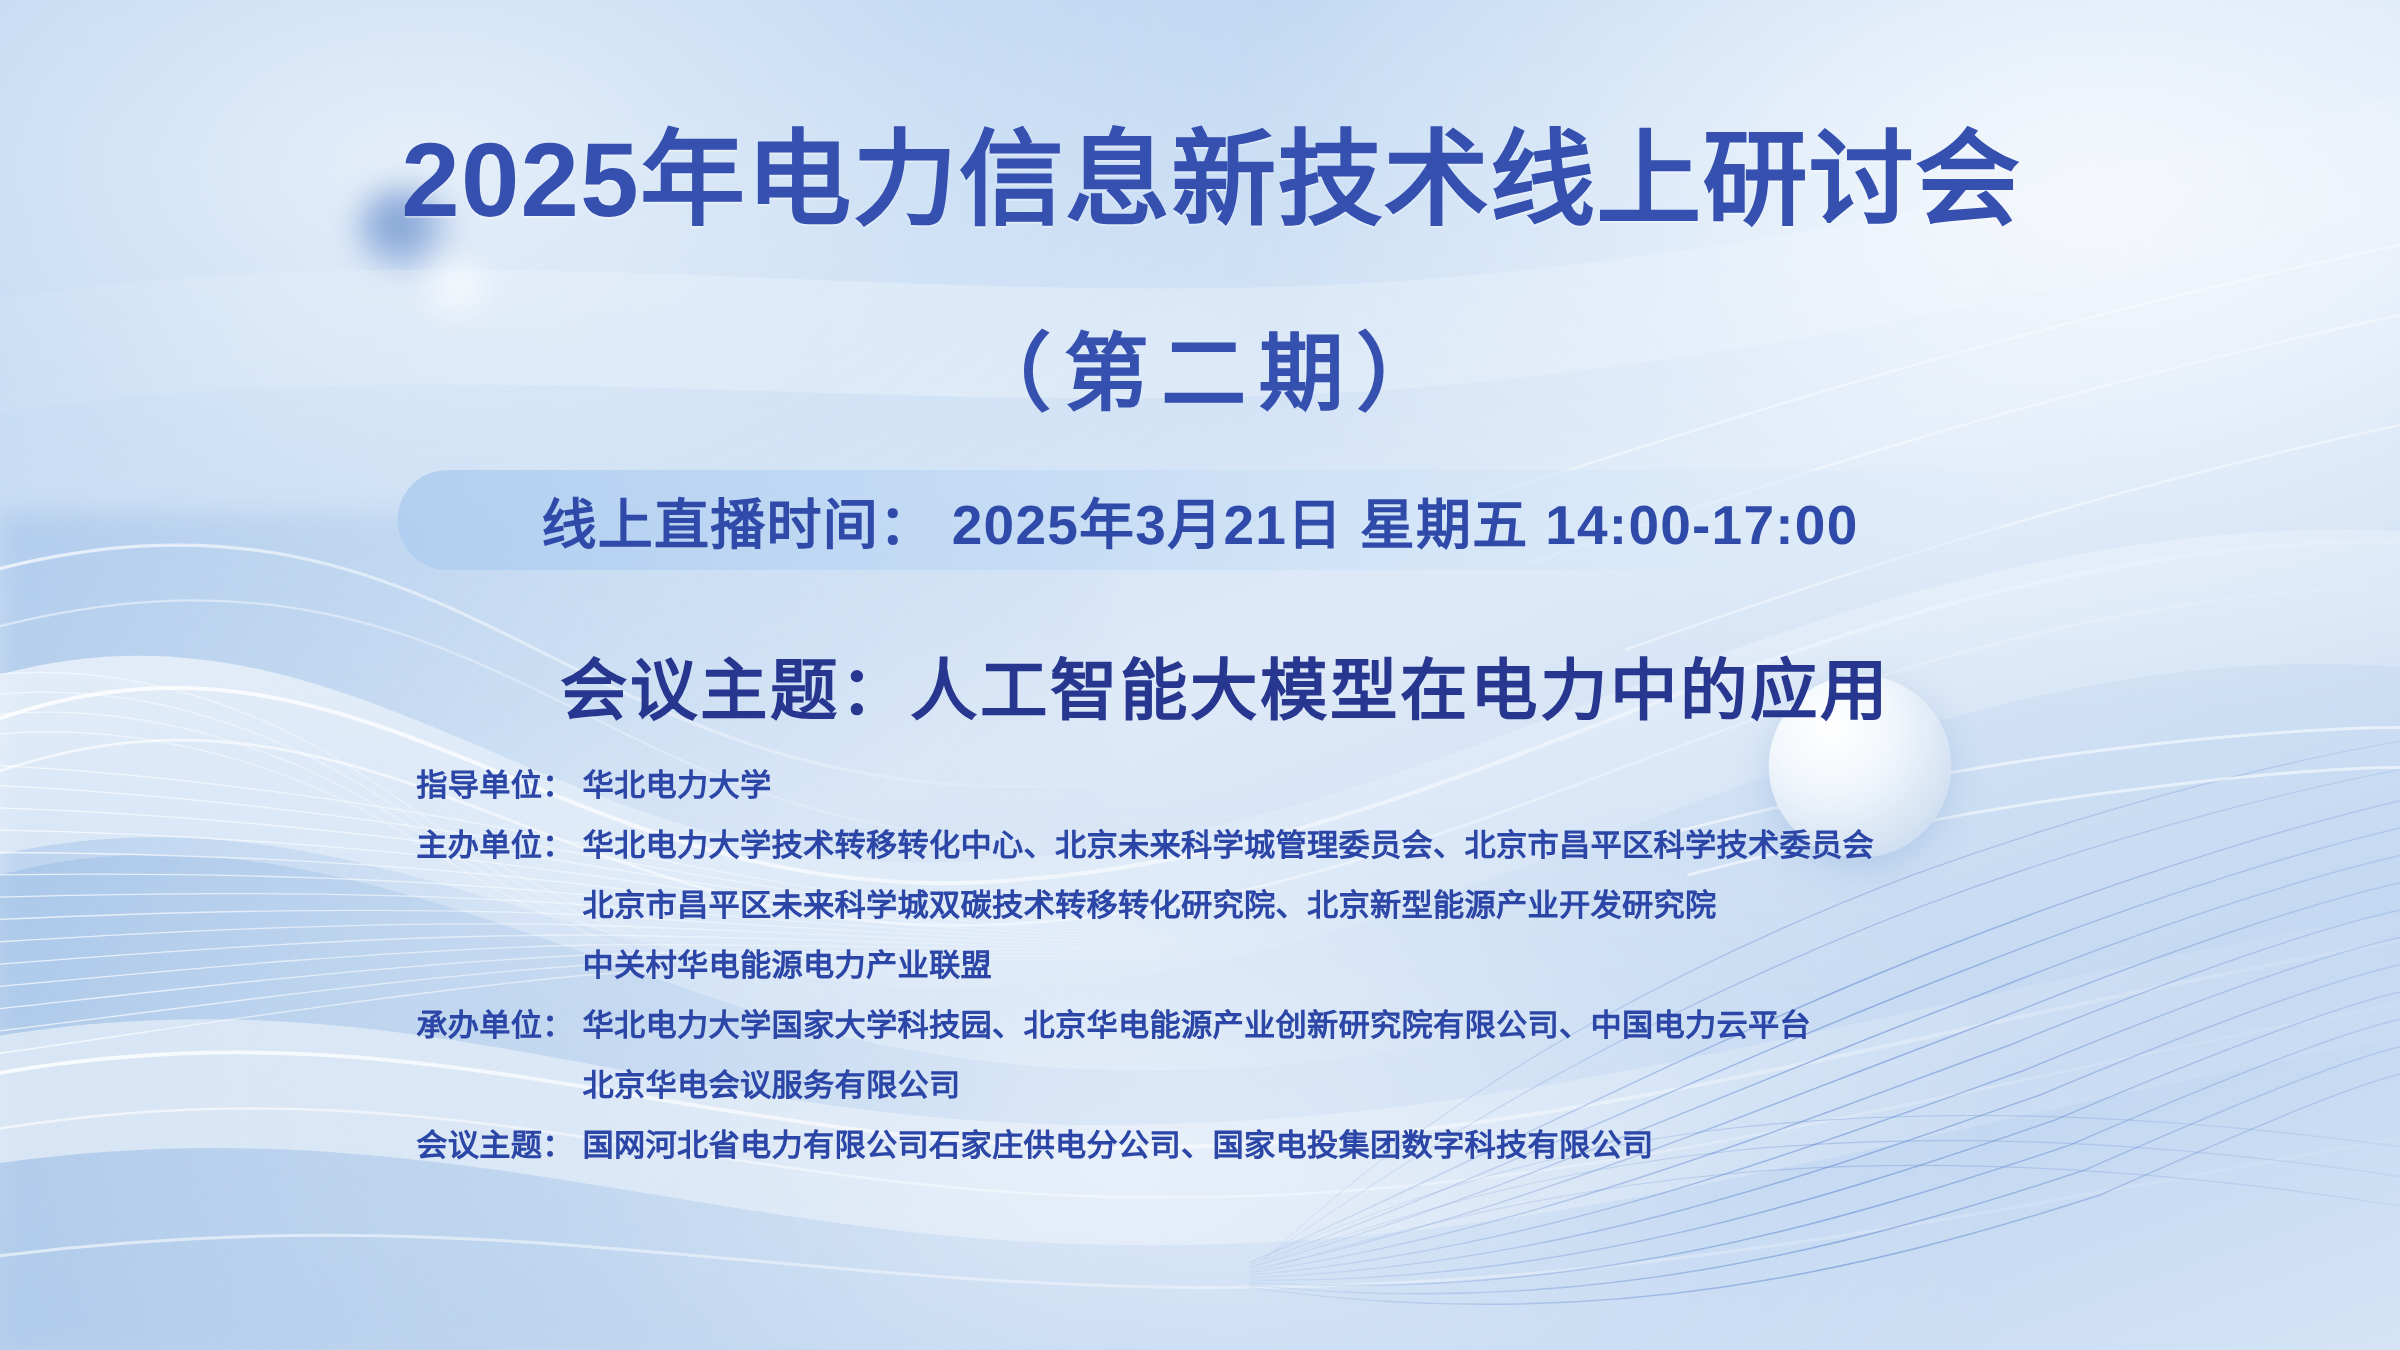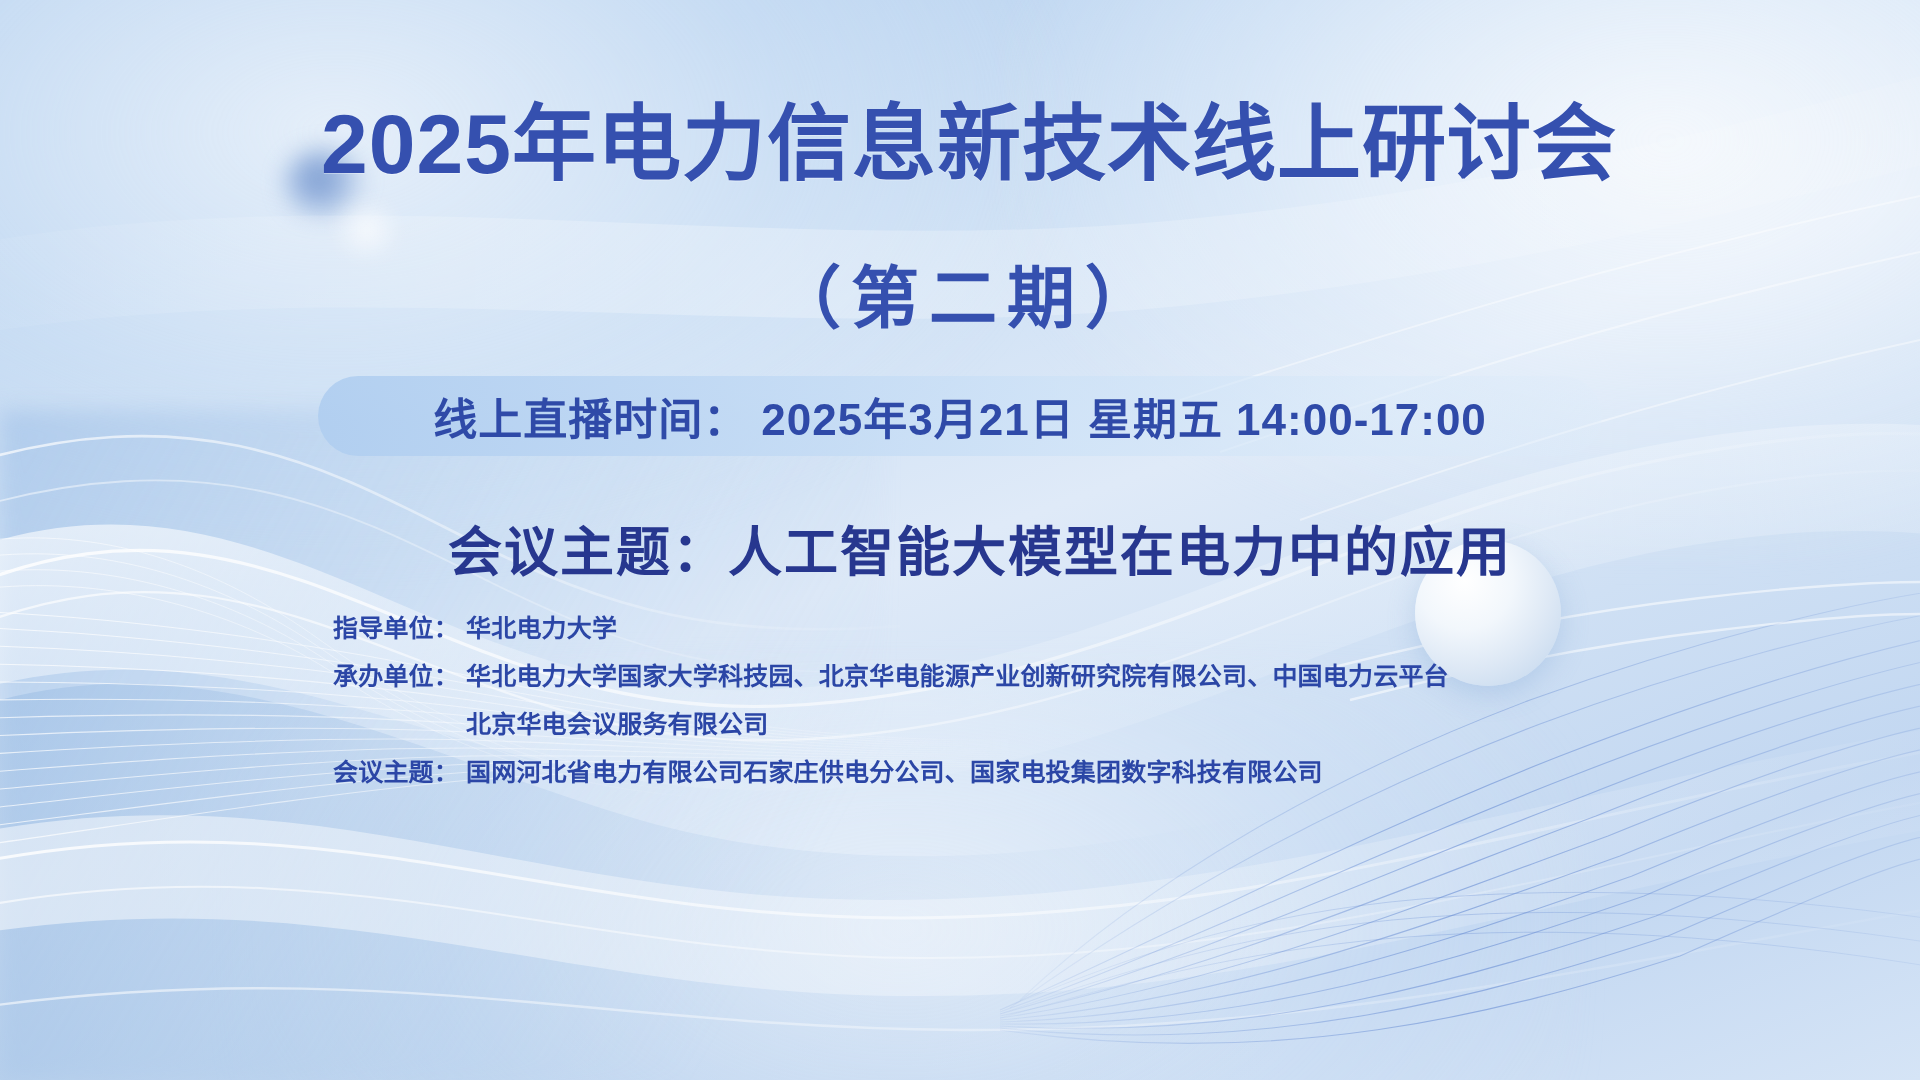--- a/index.html
+++ b/index.html
@@ -345,20 +345,28 @@
 
     <div class="orgs">
 
       <div class="org-row">
         <div class="org-label">指导单位：</div>
         <div class="org-values">
           <div class="org-line">华北电力大学</div>
         </div>
       </div>
 
+      <div class="org-row">
+        <div class="org-label">主办单位：</div>
+        <div class="org-values">
+          <div class="org-line">华北电力大学技术转移转化中心、北京未来科学城管理委员会、北京市昌平区科学技术委员会</div>
+          <div class="org-line">北京市昌平区未来科学城双碳技术转移转化研究院、北京新型能源产业开发研究院</div>
+          <div class="org-line">中关村华电能源电力产业联盟</div>
+        </div>
+      </div>
 
       <div class="org-row">
         <div class="org-label">承办单位：</div>
         <div class="org-values">
           <div class="org-line">华北电力大学国家大学科技园、北京华电能源产业创新研究院有限公司、中国电力云平台</div>
           <div class="org-line">北京华电会议服务有限公司</div>
         </div>
       </div>
 
       <div class="org-row">

